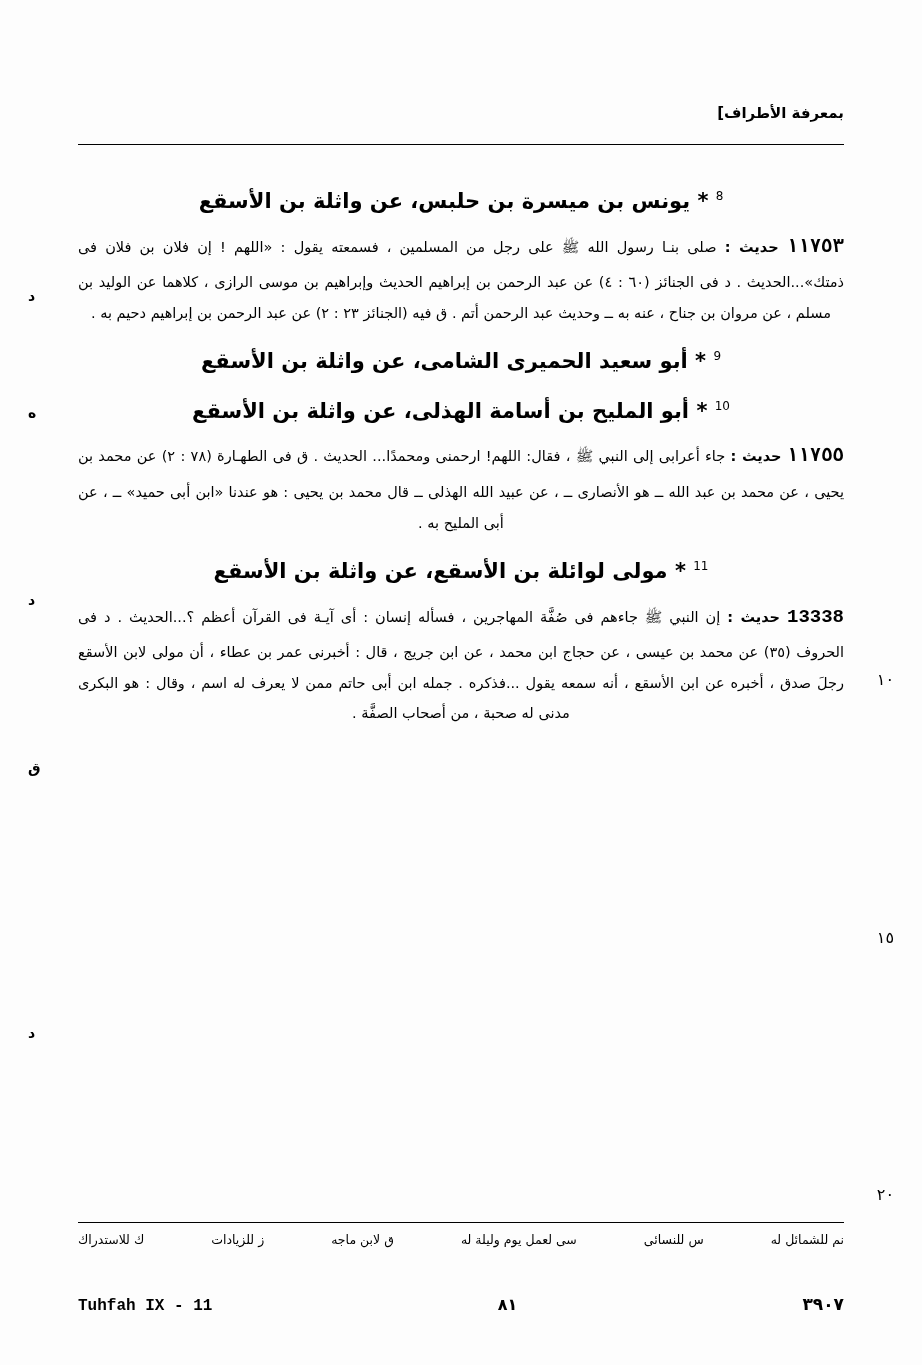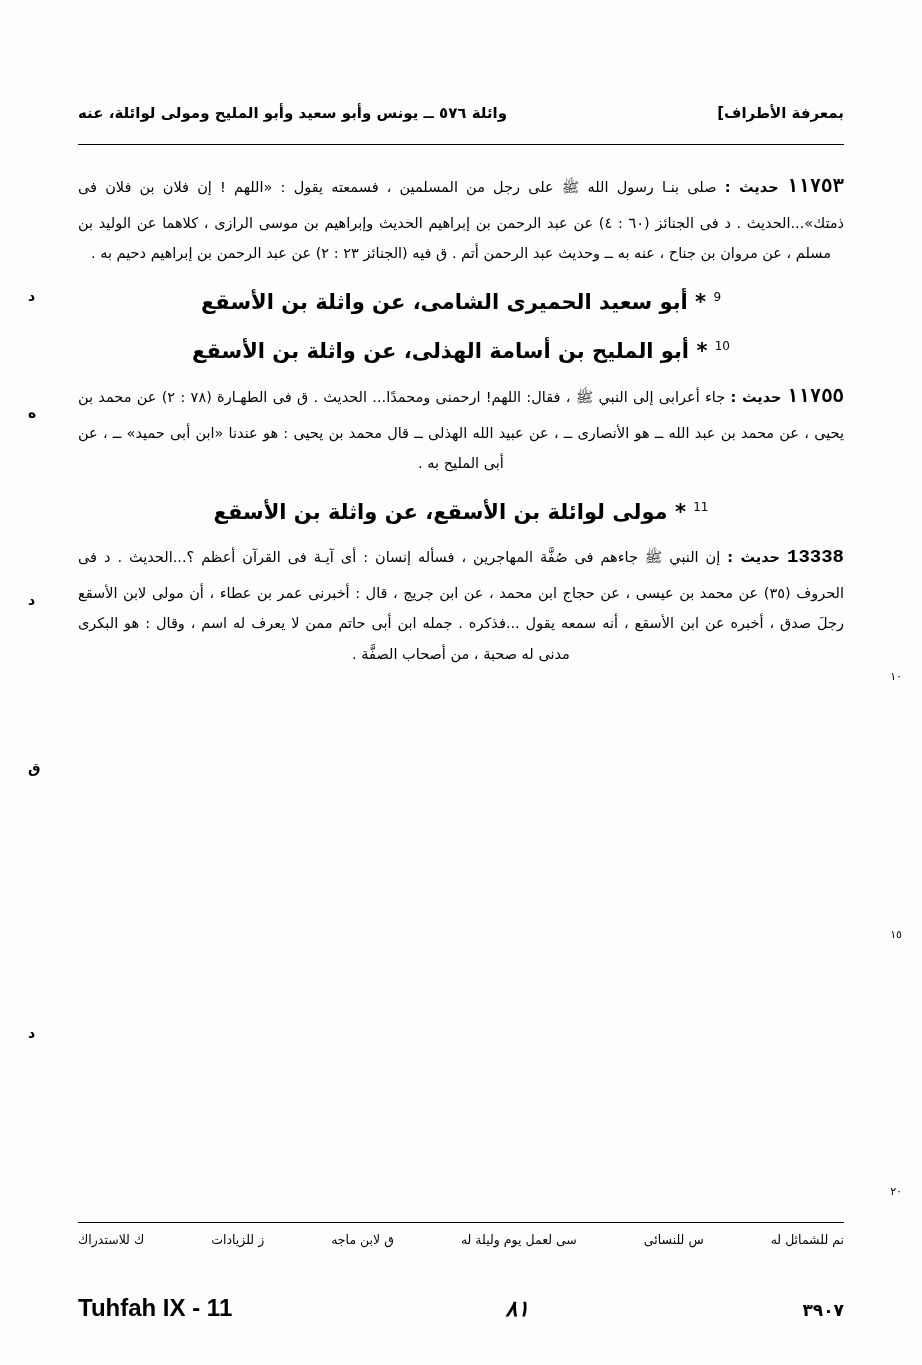--- a/index.html
+++ b/index.html
@@ -81,22 +81,22 @@
   .para .lbl { font-weight: bold; }
   
   .gutter {
     position: absolute;
     left: 28px;
     font-size: 14px;
     font-weight: bold;
   }
   .linenum {
     position: absolute;
-    right: 20px;
-    font-size: 11px;
+    right: 28px;
+    font-size: 16px;
   }
   
   .foot-rule {
     position: absolute;
     top: 1222px;
     left: 78px;
     right: 78px;
     border-top: 1.2px solid #000;
   }
   .footnote {
@@ -115,41 +115,45 @@
     top: 1294px;
     left: 78px;
     right: 78px;
     direction: rtl;
     display: flex;
     justify-content: space-between;
     align-items: baseline;
     font-size: 17px;
     font-weight: bold;
   }
-  .footer .pg-center { font-size: 22px; font-style: italic; }
-  .footer .pg-left { font-family: Liberation Sans, sans-serif; font-size: 24px; }
+  .footer .pg-center { font-size: 16px; }
+  .footer .pg-left { font-family: Liberation Mono, monospace; font-size: 16px; }
 </style>
 </head>
 <body>
 
 <div class="page">
 
   <div class="header">
     <span class="h-right">بمعرفة الأطراف]</span>
-    <span class="h-mid">وائلة ٥٧٦ ــ يونس وأبو سعيد وأبو المليح ومولى لوائلة، عنه</span>
   </div>
   <div class="header-rule"></div>
 
   <div class="linenum" style="top:670px">١٠</div>
   <div class="linenum" style="top:928px">١٥</div>
   <div class="linenum" style="top:1185px">٢٠</div>
 
   <div class="content">
 
     <div class="entry">
+      <div class="entry-title">
+        <span class="num">8</span>
+        <span> * </span>
+        <span>يونس بن ميسرة بن حلبس، عن واثلة بن الأسقع</span>
+      </div>
       <div class="para">
         <span class="hnum">١١٧٥٣</span>
         <span class="lbl">حديث :</span>
         <span>صلى بنـا رسول الله ﷺ على رجل من المسلمين ، فسمعته يقول :</span>
         <span>«اللهم ! إن فلان بن فلان فى ذمتك»...الحديث . د فى الجنائز (٦٠ : ٤) عن</span>
         <span>عبد الرحمن بن إبراهيم الحديث وإبراهيم بن موسى الرازى ، كلاهما عن الوليد بن</span>
         <span>مسلم ، عن مروان بن جناح ، عنه به ــ وحديث عبد الرحمن أتم . ق فيه (الجنائز</span>
         <span>٢٣ : ٢) عن عبد الرحمن بن إبراهيم دحيم به .</span>
       </div>
     </div>

